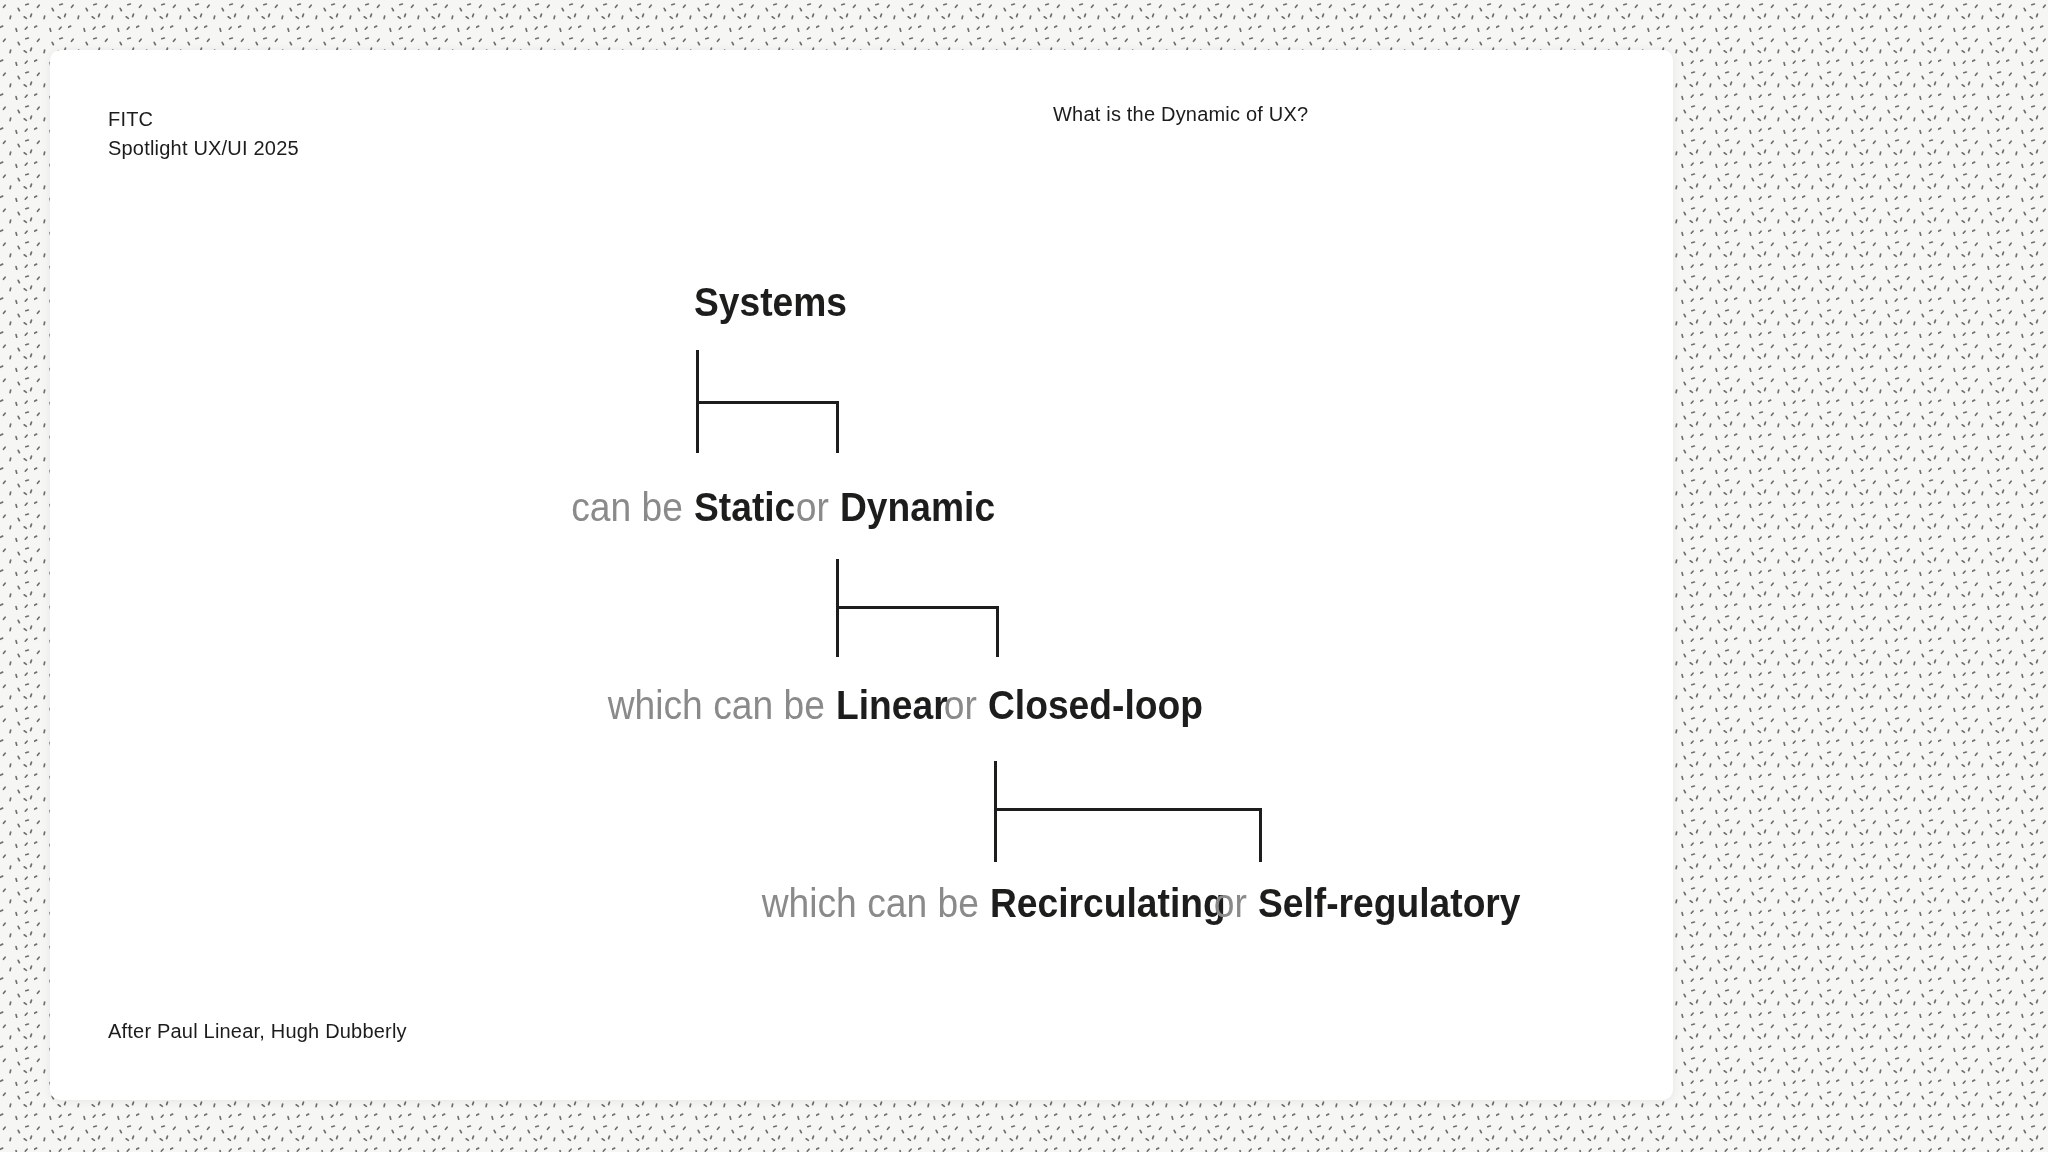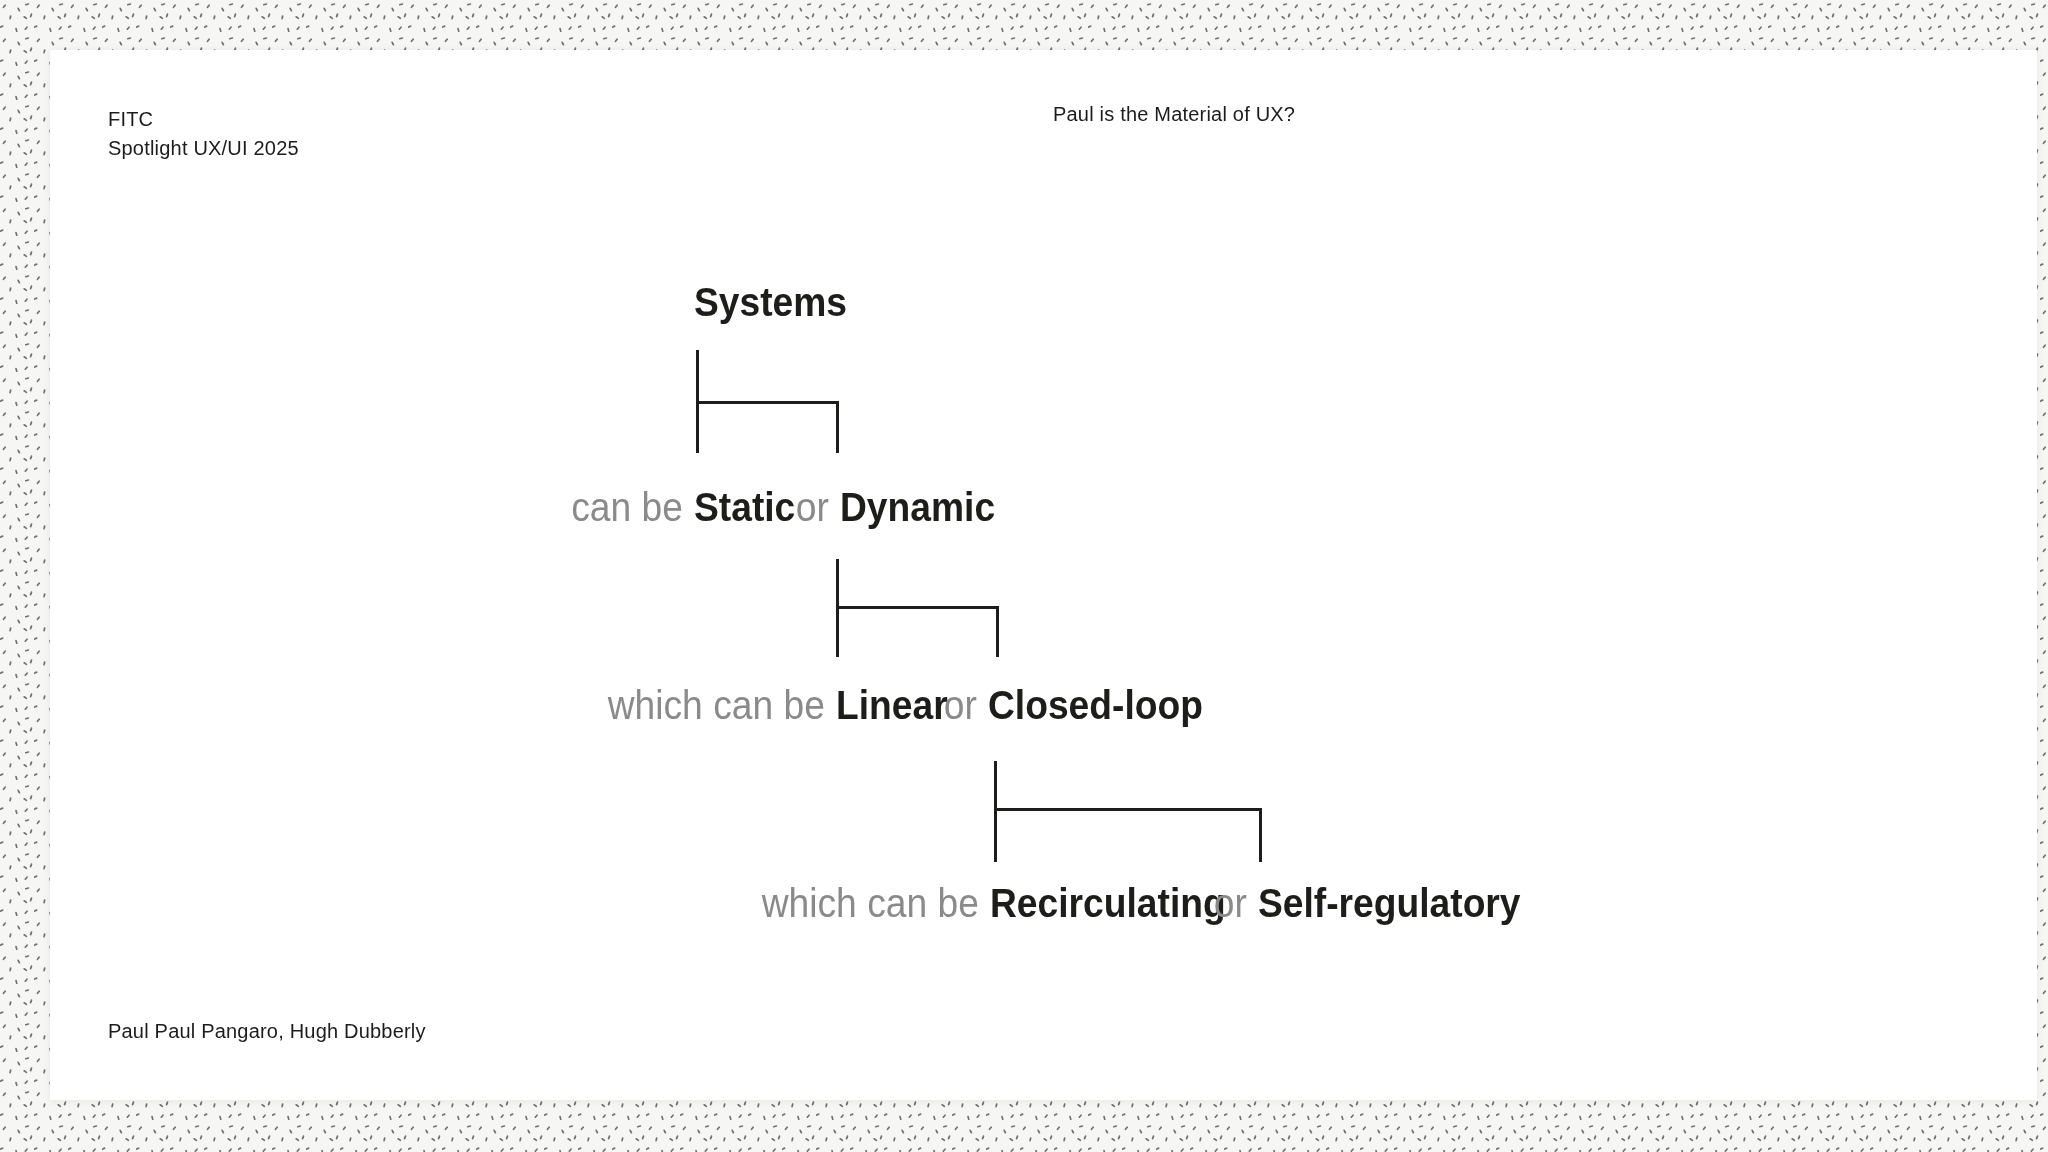--- a/index.html
+++ b/index.html
@@ -19,25 +19,26 @@
     position: absolute;
     left: 0;
     top: 0;
     z-index: 0;
     display: block;
   }
   .slide {
     position: absolute;
     left: 50px;
     top: 50px;
-    width: 1987px;
+    width: 1623px;
     height: 1050px;
     background: #ffffff;
     z-index: 1;
     box-shadow: 0 1px 8px rgba(0,0,0,0.07);
+    border-radius: 10px;
   }
   .hdr {
     position: absolute;
     font-size: 20px;
     line-height: 29px;
     color: #1c1c1c;
     white-space: nowrap;
     letter-spacing: 0.2px;
   }
   .hdr-left   { left: 58px;   top: 55px; }
@@ -123,21 +124,21 @@
   <rect width="100%" height="100%" fill="url(#speckle)"></rect>
 </svg>
 
 <div class="slide">
 
   <div class="hdr hdr-left">
     <div>FITC</div>
     <div>Spotlight UX/UI 2025</div>
   </div>
 
-  <div class="hdr hdr-right">Paul is the Material of UX?</div>
+  <div class="hdr hdr-right">What is the Dynamic of UX?</div>
 
   <div class="root-label">Systems</div>
 
   <div class="line c1-vl"></div>
   <div class="line c1-hz"></div>
   <div class="line c1-vr"></div>
 
   <div class="opt-group r1a">
     <span class="hang">can be</span><b class="opt">Static</b>
   </div>
@@ -160,15 +161,15 @@
   <div class="line c3-hz"></div>
   <div class="line c3-vr"></div>
 
   <div class="opt-group r3a">
     <span class="hang">which can be</span><b class="opt">Recirculating</b>
   </div>
   <div class="opt-group r3b">
     <span class="hang">or</span><b class="opt">Self-regulatory</b>
   </div>
 
-  <div class="hdr footer">Paul Paul Pangaro, Hugh Dubberly</div>
+  <div class="hdr footer">After Paul Linear, Hugh Dubberly</div>
 
 </div>
 
 </body></html>

